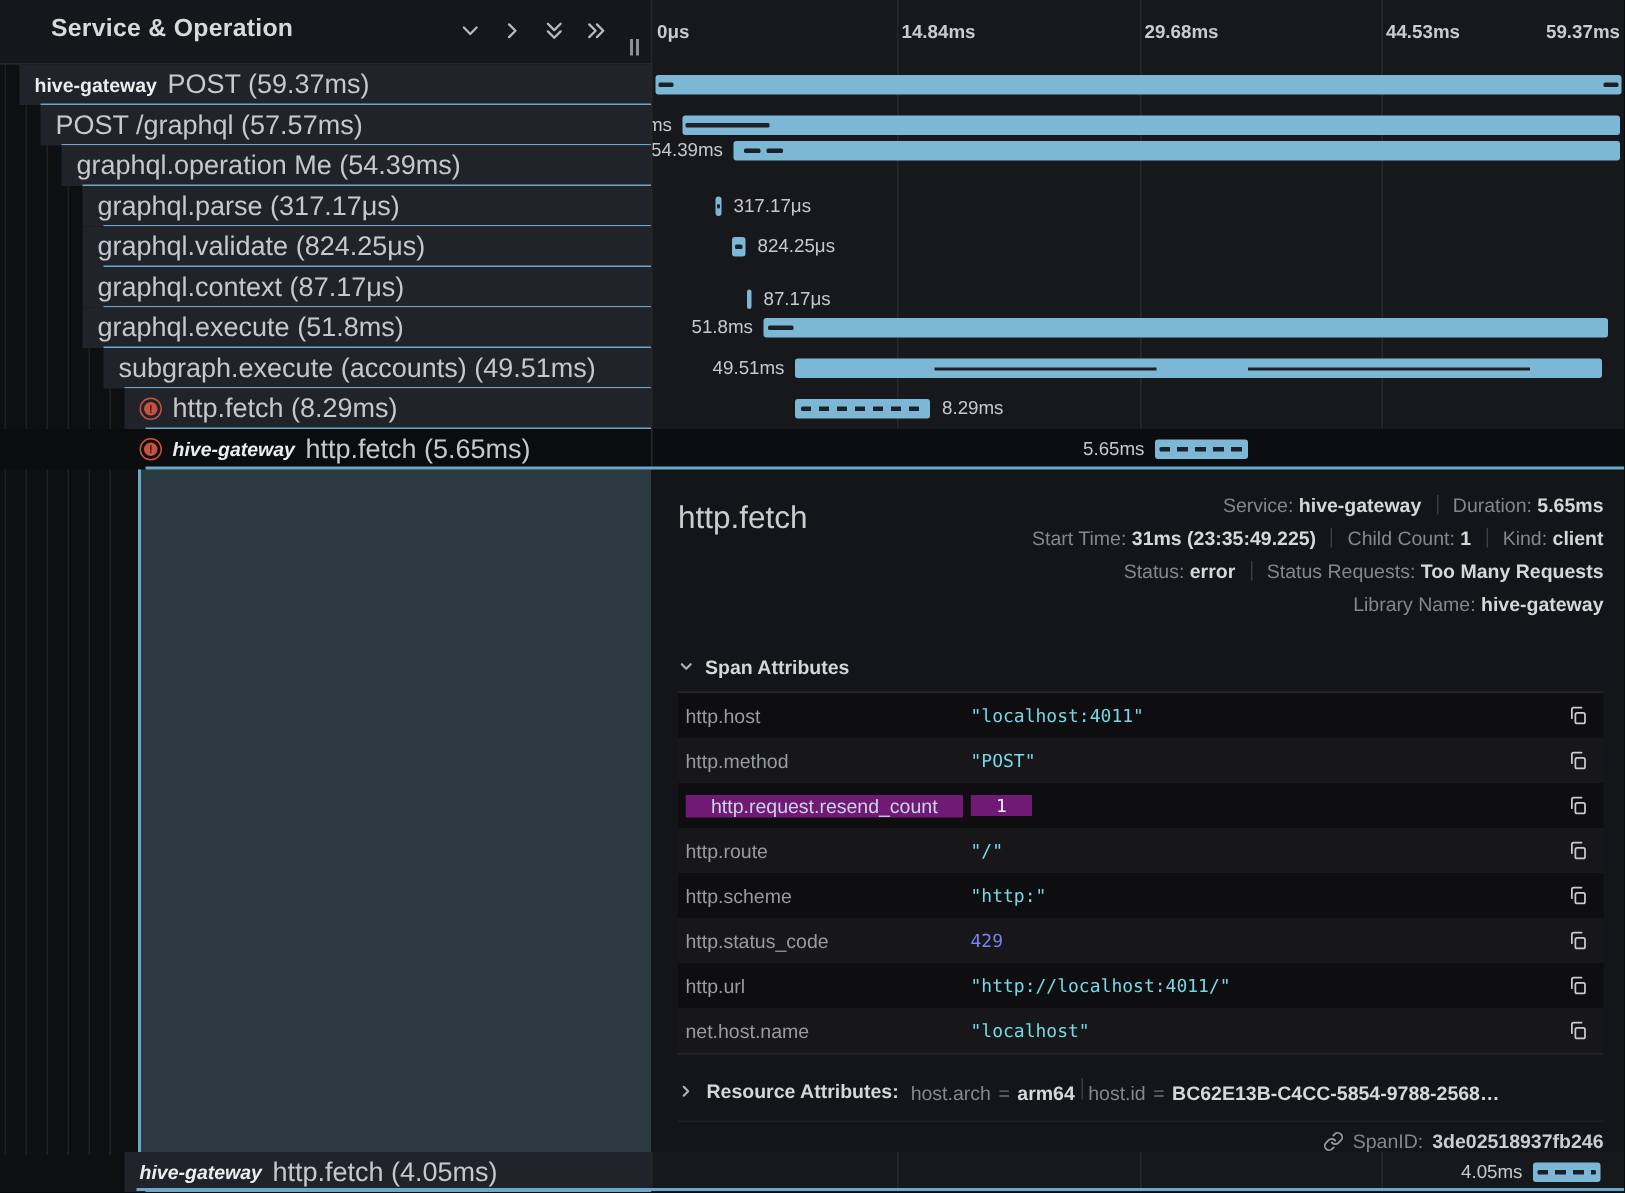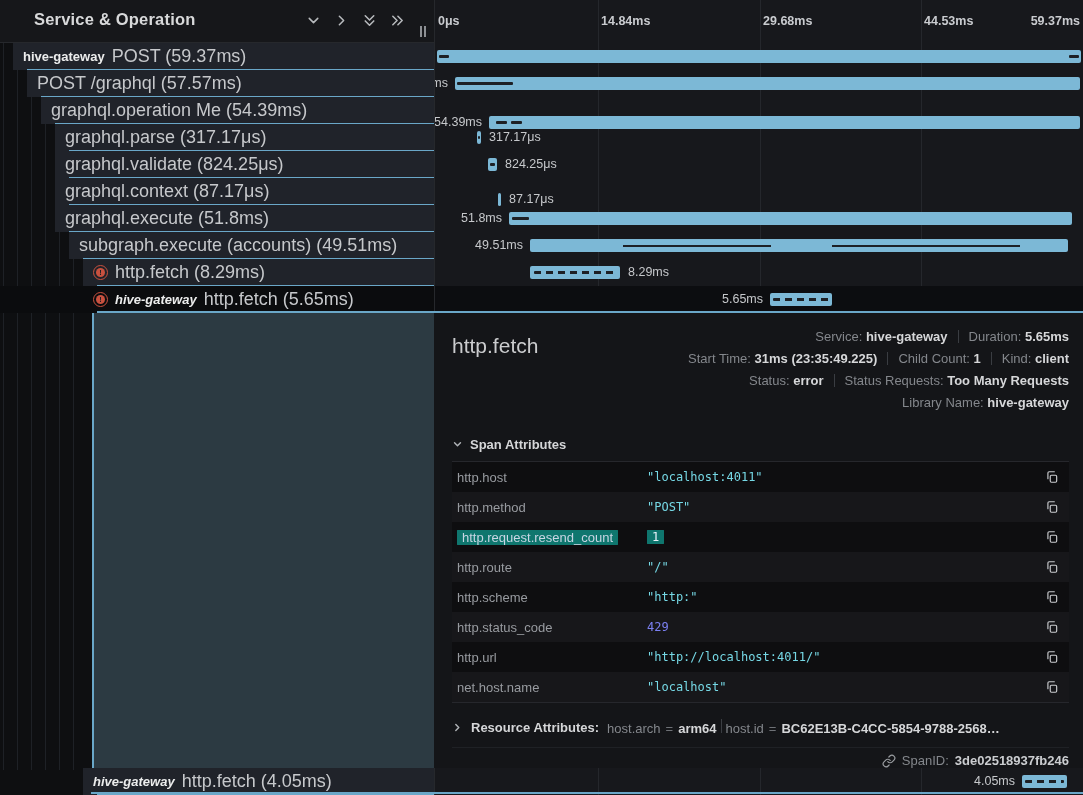--- a/index.html
+++ b/index.html
@@ -58,21 +58,21 @@
   #attrs-header{margin-top:23px;display:flex;align-items:center;gap:7px;color:#d5d6d8;font-size:13px;font-weight:700;cursor:pointer;}
   #attrs-header svg,#res-row svg.chev{width:11px;height:11px;color:#b0b3b7;display:block;}
   #attr-table{margin-top:9px;border-top:1px solid #26272c;border-bottom:1px solid #26272c;}
   .attr-row{height:30px;display:flex;align-items:center;padding:0 6px 0 5px;box-sizing:border-box;}
   .attr-row.odd{background:#0e0e10;}
   .attr-row.even{background:#17171a;}
   .attr-key{width:190px;flex:0 0 auto;font-size:13px;color:#989ba0;white-space:nowrap;overflow:hidden;}
   .attr-val{flex:1;font-family:"DejaVu Sans Mono",monospace;font-size:12px;white-space:nowrap;overflow:hidden;}
   .attr-val.string{color:#76d9e6;}
   .attr-val.number{color:#7b80f2;}
-  .selhl{background:#0f766e;border-radius:2px;padding:1px 5px;}
+  .selhl{background:#701a75;border-radius:2px;padding:1px 17px;}
   .attr-key .selhl{color:#c8d6e4;}
   .attr-val .selhl{color:#e9f2fa;}
   .copy-btn{width:22px;height:22px;flex:0 0 auto;display:flex;align-items:center;justify-content:center;color:#c9cbce;cursor:pointer;background:none;border:none;padding:0;}
   .copy-btn svg{width:14px;height:14px;display:block;}
   #res-row{margin-top:11px;display:flex;align-items:center;gap:8px;font-size:13px;height:26px;white-space:nowrap;overflow:hidden;cursor:pointer;}
   #res-title{color:#d5d6d8;font-weight:700;}
   .res-key{color:#84878c;}
   .res-eq{color:#6e7176;margin:0 5px;}
   .res-val{color:#d6d7d9;font-weight:700;}
   .res-sep{display:inline-block;width:1px;height:14px;background:#3a3d42;margin:0 4px;}
@@ -236,21 +236,21 @@
             <div class="mark solid" style="left: 2px; width: 10px;"></div>
             <div class="mark solid" style="left: 632px; width: 10px;"></div>
           </div>
         </div>
         <div class="tl-row" style="top: 70px;">
           <div class="bar" style="left: 20px; width: 625px;">
             <div class="mark solid" style="left: 2px; width: 56px;"></div>
           </div>
           <span class="dur" style="right: 635px;">57.57ms</span>
         </div>
-        <div class="tl-row" style="top: 109px;">
+        <div class="tl-row" style="top: 87px;">
           <div class="bar" style="left: 54px; width: 591px;">
             <div class="mark solid" style="left: 7px; width: 11px;"></div>
             <div class="mark solid" style="left: 22px; width: 11px;"></div>
           </div>
           <span class="dur" style="right: 601px;">54.39ms</span>
         </div>
         <div class="tl-row" style="top: 124px;">
           <div class="bar" style="left: 42px; width: 4px;">
             <div class="mark solid" style="left: 1px; width: 2px;"></div>
           </div>

